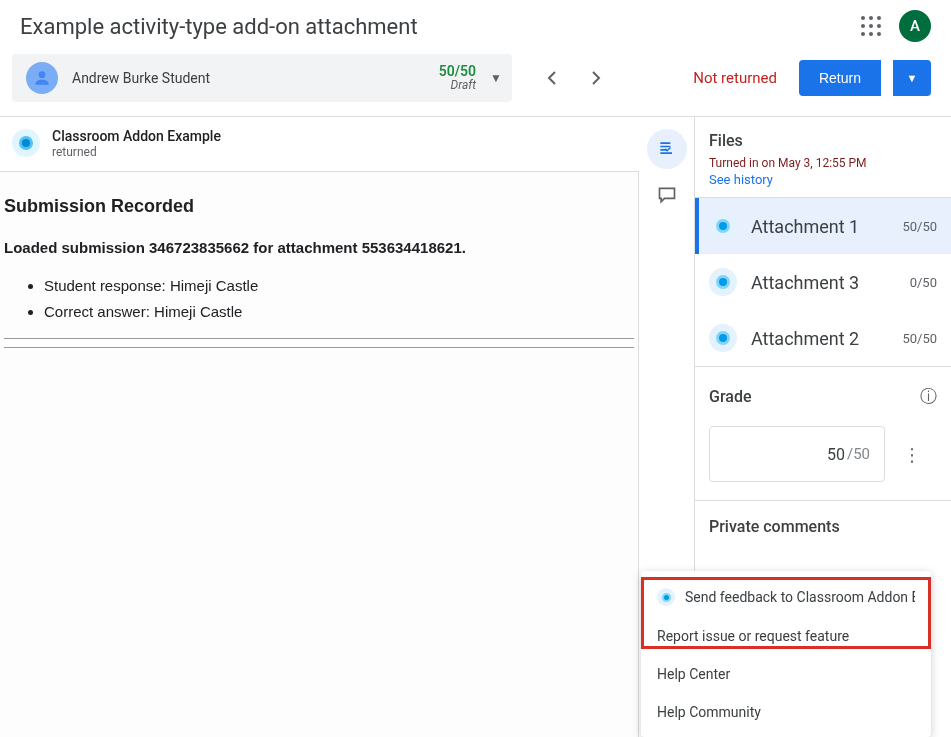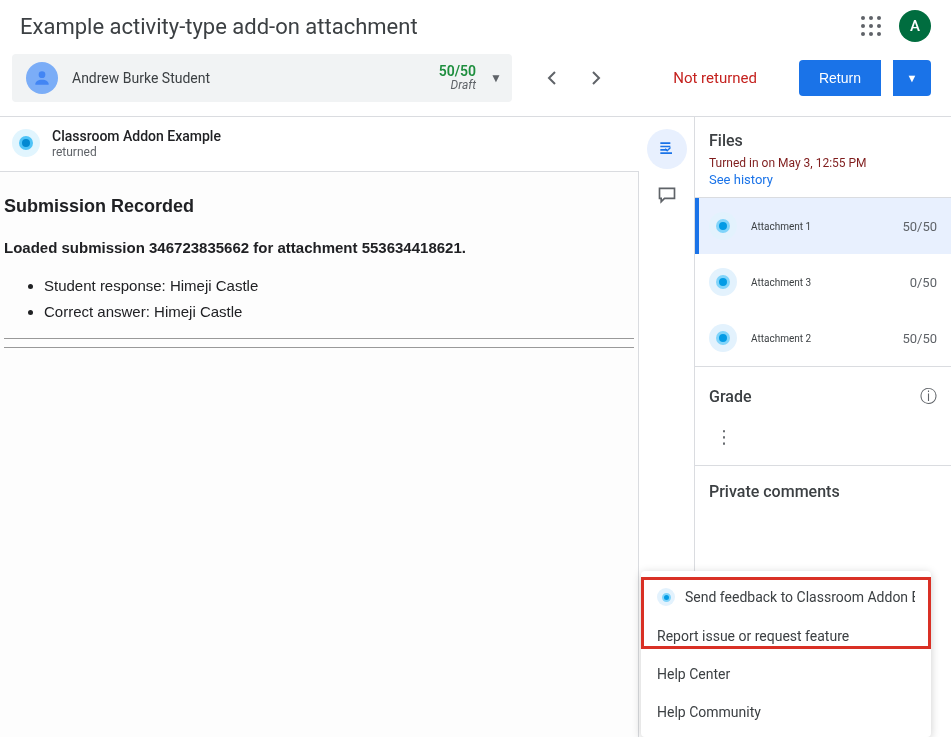--- a/index.html
+++ b/index.html
@@ -19,21 +19,21 @@
 .student-avatar { width: 32px; height: 32px; border-radius: 50%; background: #7badf7; display: flex; align-items: center; justify-content: center; margin-right: 14px; }
 .student-avatar svg { width: 20px; height: 20px; fill: #4285f4; }
 .student-name { flex: 1; color: #3c4043; font-size: 14px; }
 .student-score { color: #1e8e3e; font-weight: 600; font-size: 14px; text-align: right; }
 .student-draft { color: #5f6368; font-size: 12px; font-style: italic; text-align: right; }
 .student-scorewrap { display: flex; flex-direction: column; align-items: flex-end; margin-right: 14px; line-height: 1.1; }
 .dropdown-arrow { color: #5f6368; font-size: 12px; }
 .nav-arrows { display: flex; align-items: center; gap: 4px; margin-left: 10px; }
 .nav-arrow { width: 40px; height: 40px; display: flex; align-items: center; justify-content: center; color: #5f6368; cursor: pointer; border-radius: 50%; }
 .spacer { flex: 1; }
-.not-returned { color: #c5221f; font-size: 15px; margin-right: 32px; text-align: right; }
+.not-returned { color: #c5221f; font-size: 15px; margin-right: 12px; text-align: right; }
 .return-btn { background: #1a73e8; color: #fff; border: none; border-radius: 4px 0 0 4px; height: 36px; padding: 0 20px; font-size: 14px; font-weight: 500; cursor: pointer; }
 .return-drop { background: #1a73e8; color: #fff; border: none; border-radius: 0 4px 4px 0; height: 36px; width: 38px; cursor: pointer; margin-left: 2px; display: flex; align-items: center; justify-content: center; font-size: 11px;}
 
 
 .main { display: flex; border-top: 1px solid #dadce0; height: calc(737px - 104px); }
 .left { flex: 1; display: flex; flex-direction: column; min-width: 0; }
 .addon-header { display: flex; align-items: center; padding: 10px 16px 12px 12px; border-bottom: 1px solid #dadce0; gap: 12px; }
 .addon-icon-inner { width:28px; height:28px; border-radius:50%; background:#e1f5fe; display:flex; align-items:center; justify-content:center;}
 .addon-icon-dot { width:14px; height:14px; border-radius:50%; background:#0288d1; border:3px solid #4fc3f7;}
 .addon-title { font-size: 14px; color: #202124; font-weight: 500; line-height: 1.3; }
@@ -56,21 +56,21 @@
 .panel-section { padding: 14px 14px 10px 14px; border-bottom: 1px solid #dadce0; }
 .panel-title { font-size: 16px; font-weight: 500; color: #3c4043; margin-bottom: 6px; }
 .turned-in { font-size: 12px; color: #7f1d1d; margin-bottom: 2px;}
 .see-history { font-size: 13px; color: #1a73e8; cursor: pointer; }
 .attachments { }
 .attach-row { display: flex; align-items: center; padding: 14px 14px 14px 14px; gap: 14px; cursor: pointer; position: relative;}
 .attach-row.active { background: #e8f0fe; }
 .attach-row.active::before { content: ''; position: absolute; left: 0; top: 0; bottom: 0; width: 4px; background: #1a73e8; }
 .attach-icon { width: 28px; height: 28px; border-radius: 50%; background:#e3f2fd; display:flex; align-items:center; justify-content:center; flex-shrink: 0;}
 .attach-icon-inner {width:14px; height:14px; border-radius:50%; background:#039be5; border:3px solid #81d4fa;}
-.attach-name { flex: 1; font-size: 10px; color: #3c4043; }
+.attach-name { flex: 1; font-size: 18px; color: #3c4043; }
 .attach-score { font-size: 13px; color: #5f6368; }
 .grade-section { padding: 18px 14px; border-bottom: 1px solid #dadce0; }
 .grade-header { display: flex; align-items: center; justify-content: space-between; margin-bottom: 18px;}
 .grade-title { font-size: 16px; font-weight: 500; color: #3c4043; }
 .info-icon { color: #5f6368; font-size: 17px; cursor: pointer;}
 .grade-row { display: flex; align-items: center; gap: 12px;}
 .grade-box { border: 1px solid #dadce0; border-radius: 4px; height: 56px; width: 176px; display: flex; align-items: center; justify-content: flex-end; padding: 0 14px; gap: 2px;}
 .grade-val { font-size: 16px; color: #3c4043; }
 .grade-denom { color: #80868b; font-size: 15px;}
 .more-icon { color: #5f6368; cursor: pointer; width: 30px; text-align:center; font-size:18px;}
@@ -204,20 +204,24 @@
         <div class="attach-name">Attachment 2</div>
         <div class="attach-score">50/50</div>
       </div>
     </div>
     <div class="grade-section">
       <div class="grade-header">
         <div class="grade-title">Grade</div>
         <div class="info-icon">ⓘ</div>
       </div>
       <div class="grade-row">
+        <div class="grade-box">
+          <span class="grade-val">50</span>
+          <span class="grade-denom">/50</span>
+        </div>
         <div class="more-icon">⋮</div>
       </div>
     </div>
     <div class="comments-section">
       <div class="comments-title">Private comments</div>
     </div>
   </div>
 </div>
 
 <div class="popup">

